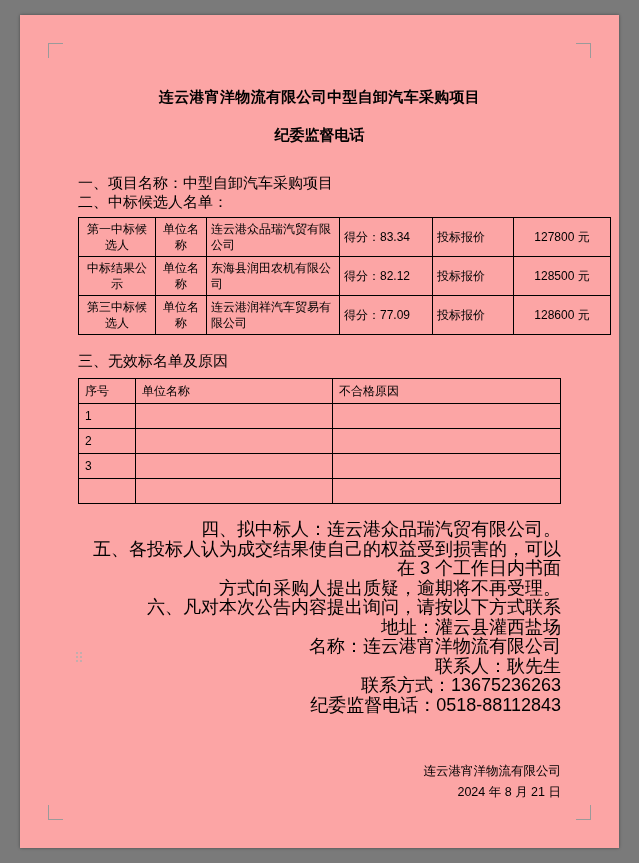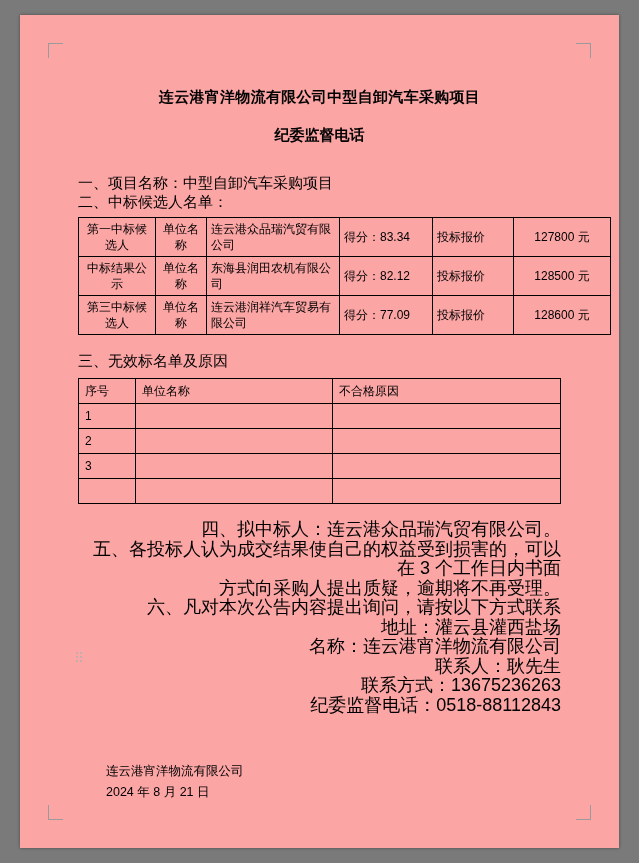--- a/index.html
+++ b/index.html
@@ -93,21 +93,21 @@
   .invalid .i2 { width: 186px; padding-left: 6px; }
   .invalid .i3 { padding-left: 6px; }
 
   .sec-3 { margin-top: 16px; }
   .sec-4 { margin-top: 16px; }
 
   .tail-line { font-size: 18px; line-height: 19.5px; text-align: right; }
 
   .signature {
     margin-top: 46px;
-    text-align: left;
+    text-align: right;
     font-size: 12.5px;
     line-height: 21px;
   }
   .sign-indent { padding-left: 28px; }
 
   .handle {
     position: absolute;
     left: 56px;
     top: 637px;
     width: 12px;

